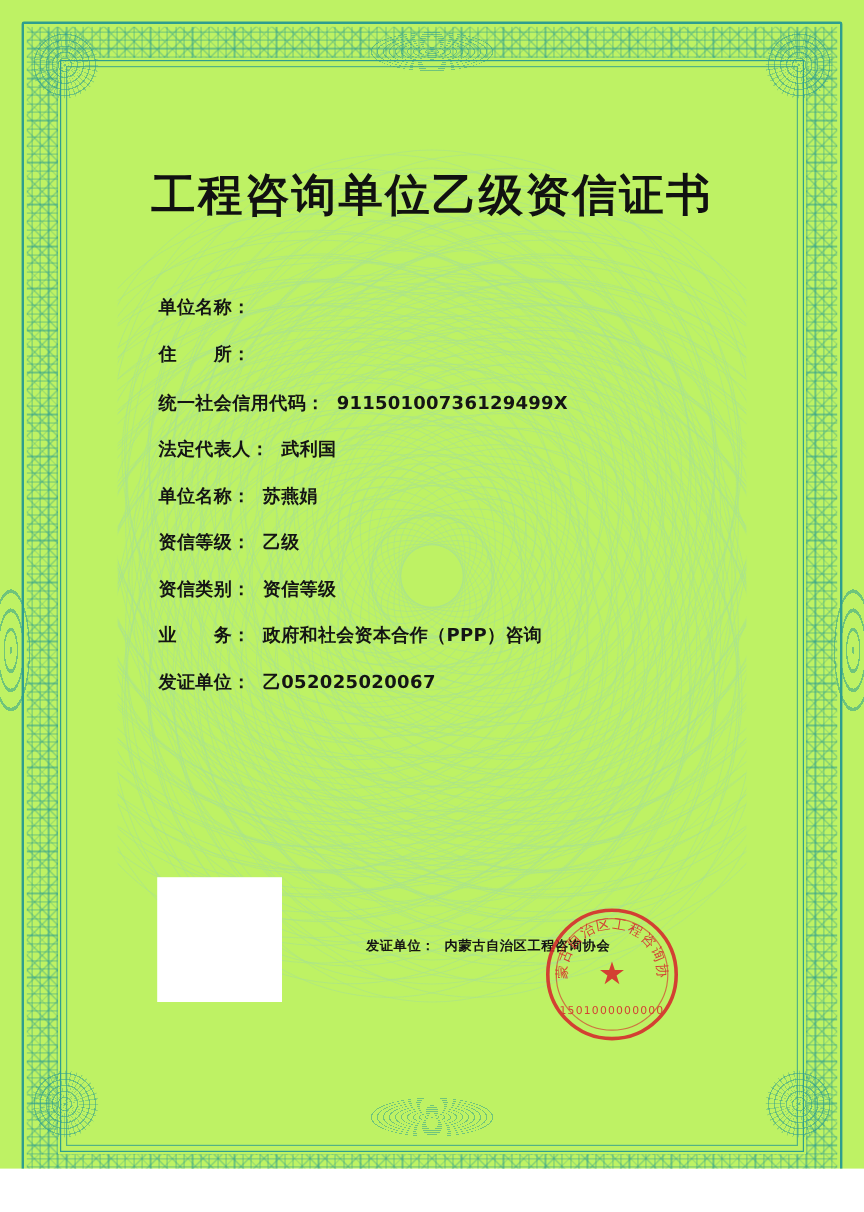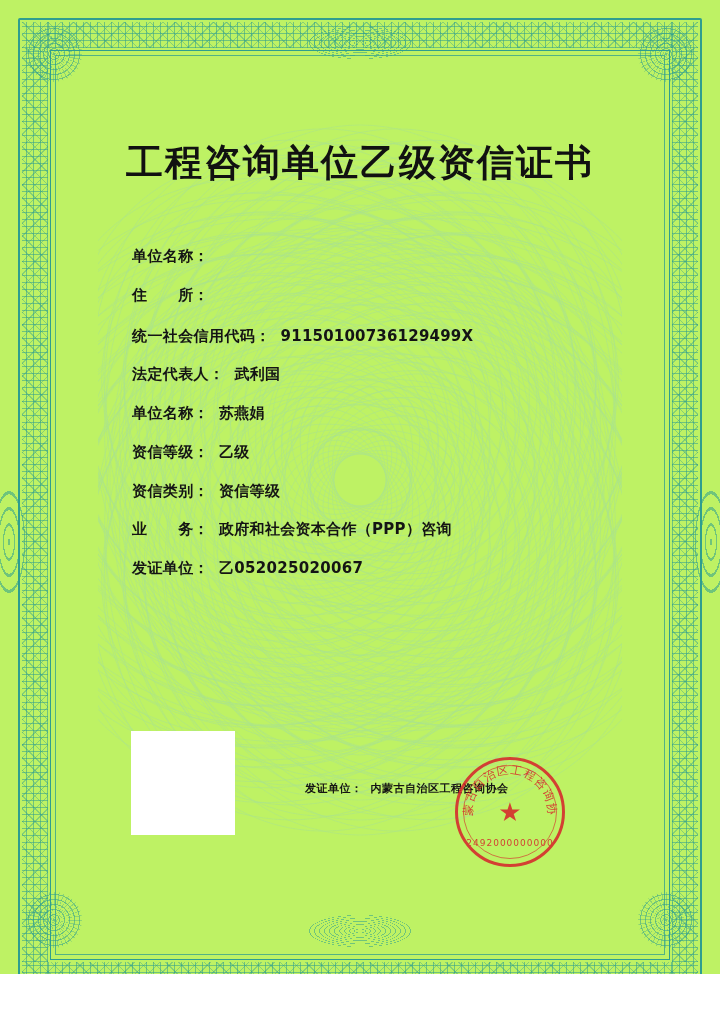--- a/index.html
+++ b/index.html
@@ -1232,17 +1232,17 @@
         <svg width="104" height="104" viewBox="0 0 104 104" xmlns="http://www.w3.org/2000/svg">
           <defs>
             <path id="sealArc" d="M 14,52 A 38,38 0 0 1 90,52"></path>
           </defs>
           <text font-size="11.5" font-family="DejaVu Sans, Liberation Sans, sans-serif" fill="#d7222a" letter-spacing="1.2">
             <textPath href="#sealArc" startOffset="50%" text-anchor="middle" id="seal-text-path">内蒙古自治区工程咨询协会</textPath>
           </text>
         </svg>
       </div>
       <div class="star">★</div>
-      <div class="bottom-code">2492000000000</div>
+      <div class="bottom-code">1501000000000</div>
     </div>
 
   </div>
 </div>
 
 </body></html>

